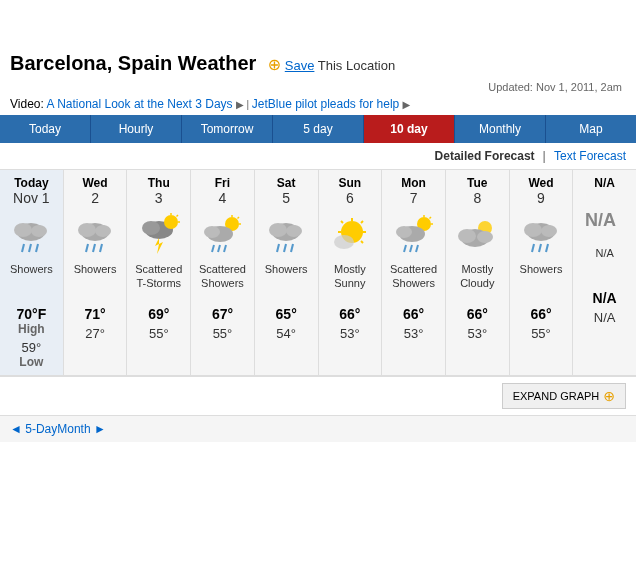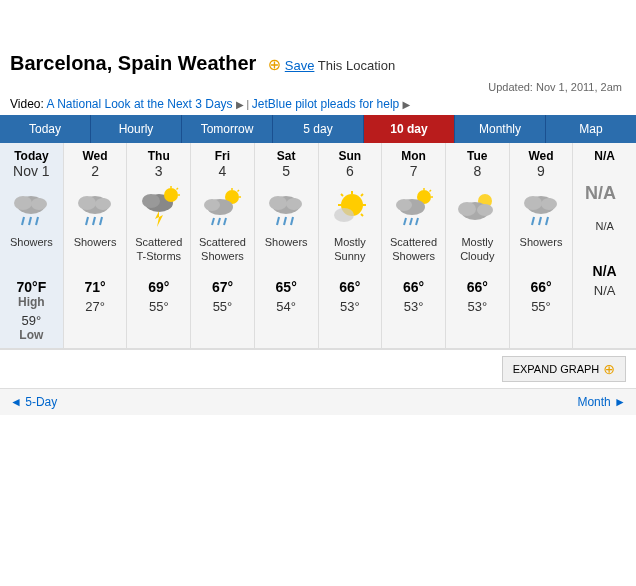--- a/index.html
+++ b/index.html
@@ -38,21 +38,21 @@
     .condition { font-size: 11px; color: #333; line-height: 1.3; min-height: 36px; }
 
     .temp-high { font-size: 14px; font-weight: bold; color: #000; margin-top: 8px; }
     .temp-label { font-size: 12px; color: #666; font-weight: bold; }
     .temp-low { font-size: 13px; color: #333; margin-top: 4px; }
 
     .expand-row { display: flex; justify-content: flex-end; padding: 6px 10px; border-top: 1px solid #ddd; }
     .expand-btn { background: #f0f0f0; border: 1px solid #ccc; padding: 4px 10px; font-size: 11px; cursor: pointer; display: flex; align-items: center; gap: 4px; }
     .expand-btn .plus-circle { color: #e8a000; font-size: 14px; }
 
-    .bottom-nav { display: flex; justify-content: space-between; align-items: center; padding: 6px 10px; border-top: 1px solid #ddd; background: #f5f5f5; }
+    .bottom-nav { display: flex; justify-content: flex-start; align-items: center; padding: 6px 10px; border-top: 1px solid #ddd; background: #f5f5f5; }
     .bottom-nav a { color: #0066cc; text-decoration: none; font-size: 12px; }
     .arrow-left::before { content: '◄ '; }
     .arrow-right::after { content: ' ►'; }
   </style>
 </head>
 <body>
 
 <div>
 
   <div class="header">
@@ -76,20 +76,25 @@
   <div class="nav-tabs" id="nav-tabs-container">
       <div class="nav-tab">Today</div>
       <div class="nav-tab">Hourly</div>
       <div class="nav-tab">Tomorrow</div>
       <div class="nav-tab">5 day</div>
       <div class="nav-tab active">10 day</div>
       <div class="nav-tab">Monthly</div>
       <div class="nav-tab">Map</div>
     </div>
 
+  <div class="forecast-header">
+    <span>Detailed Forecast</span>
+    <span class="sep"> | </span>
+    <a>Text Forecast</a>
+  </div>
 
   <div class="weather-grid" id="weather-grid">
       <div class="day-col">
         <div class="day-name">Today</div>
         <div class="day-date">Nov 1</div>
         <div style="width: 44px; height: 44px; margin: 6px auto;"><svg viewBox="0 0 44 44" xmlns="http://www.w3.org/2000/svg">
     <ellipse cx="22" cy="20" rx="14" ry="9" fill="#aaa"></ellipse>
     <ellipse cx="14" cy="18" rx="9" ry="7" fill="#bbb"></ellipse>
     <ellipse cx="30" cy="19" rx="8" ry="6" fill="#bbb"></ellipse>
     <line x1="15" y1="32" x2="13" y2="40" stroke="#5599cc" stroke-width="2"></line>

